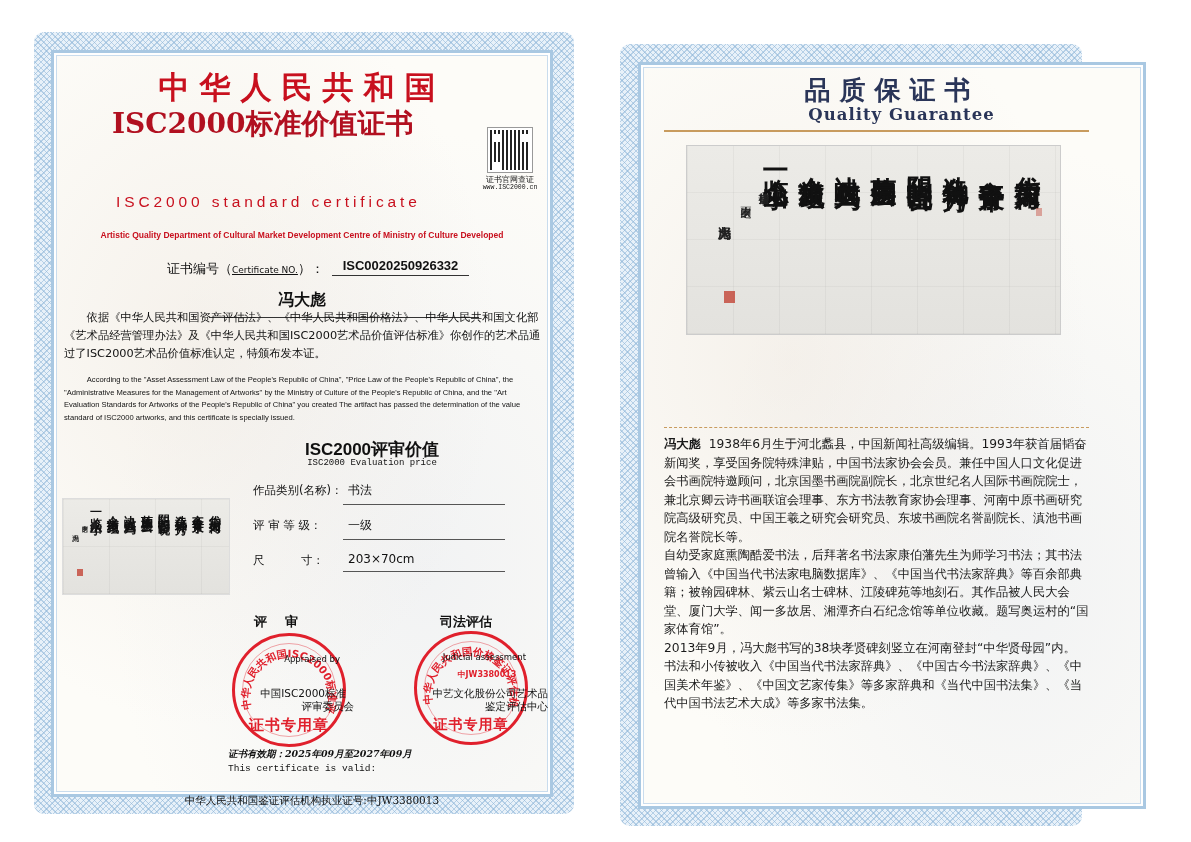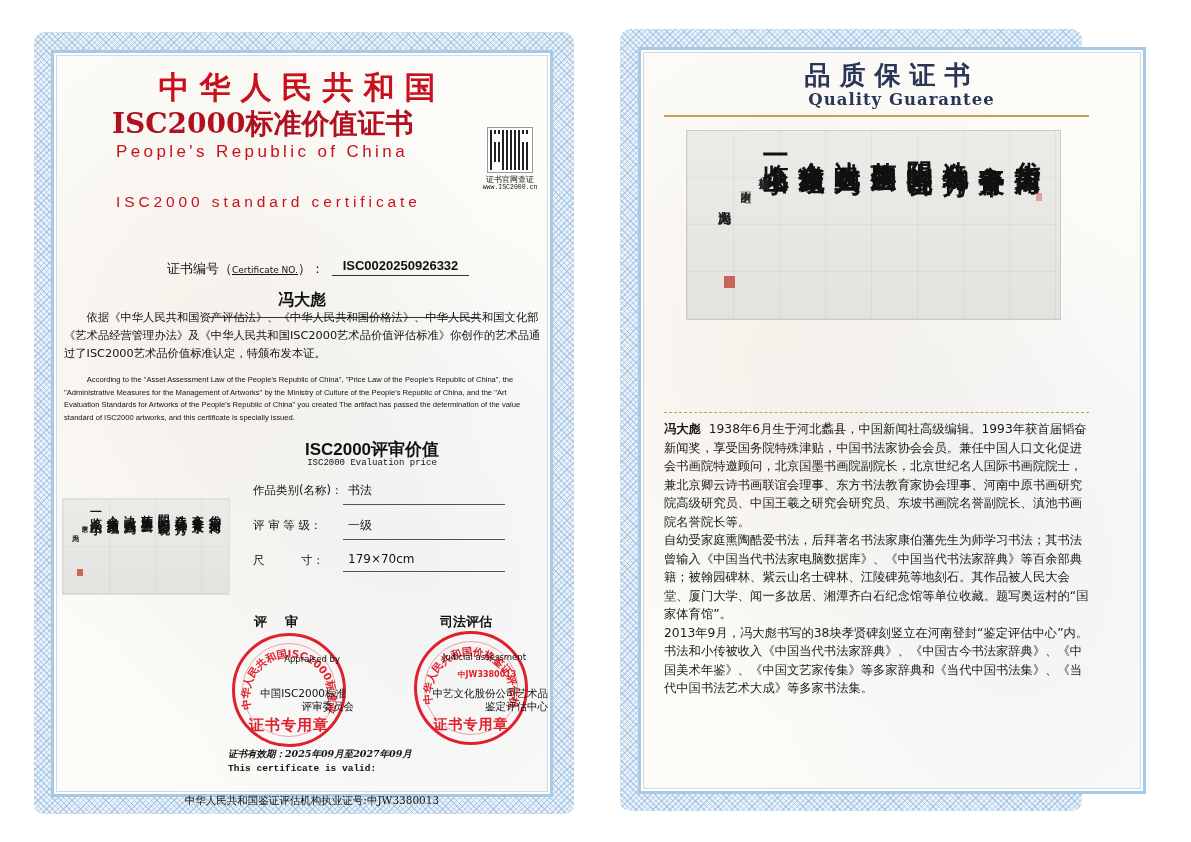--- a/index.html
+++ b/index.html
@@ -58,25 +58,25 @@
   .field .lbl { position: absolute; left: 0; top: 2px; white-space: pre; }
   .field .val { position: absolute; left: 90px; top: 0; width: 162px; border-bottom: 1px solid #555; padding: 1px 0 5px 5px; font-size: 12px; }
 
   .sig-h { font-weight: bold; font-size: 13px; }
   .stamp { border-radius: 50%; border: 3px solid #e0202c; }
   .stamp-inner { position: absolute; inset: 7px; border-radius: 50%; border: 1px solid rgba(224,32,44,0.4); }
   .stamp-ring { position: absolute; inset: 0; }
   .stamp-text { position: absolute; color: #e0202c; font-weight: bold; text-align: center; width: 100%; }
   .overlay { position: absolute; color: #111; text-align: right; font-size: 10.5px; line-height: 13px; }
   .valid-cn { left: 174px; top: 695px; font-size: 9.5px; font-family: "DejaVu Serif", serif; font-style: italic; font-weight: bold; }
-  .valid-en { left: 174px; top: 710px; font-size: 9.5px; font-family: "Liberation Mono", monospace; font-weight: bold; }
+  .valid-en { left: 174px; top: 710px; font-size: 9.5px; font-family: "Liberation Mono", monospace; }
   .footer-l { left: 0; width: 100%; top: 741px; text-align: center; padding-left: 20px; font-family: "DejaVu Serif", serif; font-size: 10.5px; }
 
   
-  #right { left: 620px; top: 29px; width: 462px; height: 782px; }
+  #right { left: 620px; top: 44px; width: 462px; height: 782px; }
   #right .inner { left: 18px; top: 18px; width: 508px; height: 747px; }
   .qg-cn { left: 0; width: 100%; top: 8px; text-align: center; font-family: "DejaVu Serif", serif; font-weight: bold; font-size: 26px; color: #2a3558; letter-spacing: 9px; }
   .qg-en { left: 0; width: 100%; top: 40px; text-align: center; font-family: "DejaVu Serif", serif; font-weight: bold; font-size: 16.5px; color: #2a3558; letter-spacing: 1px; padding-left: 19px; }
   .qg-rule { left: 23px; top: 65px; width: 425px; border-top: 2px solid #c89b5e; }
   .painting { left: 45px; top: 80px; width: 375px; height: 190px; border: 1px solid #ccc; }
   .bio-rule { left: 23px; top: 362px; width: 425px; height: 3px; border-top: 1px dashed #c89b5e; }
   .bio { left: 23px; top: 370px; width: 428px; font-size: 12.3px; line-height: 18.5px; color: #1a1a1a; }
   .bio p { margin: 0; }
   .bio b { font-weight: bold; }
 
@@ -93,27 +93,27 @@
 </style>
 </head>
 <body>
 
 <div id="left" class="card">
   <div class="guilloche"></div>
   <div class="inner">
 
     <div class="abs title-cn">中华人民共和国</div>
     <div class="abs title-isc">ISC2000标准价值证书</div>
-    <div class="abs title-en1">People's Republic of China</div>
     <div class="abs title-en2">ISC2000 standard certificate</div>
 
     <div class="abs qr"></div>
     <div class="abs qr-label">证书官网查证</div>
     <div class="abs qr-url">www.ISC2000.cn</div>
 
+    <div class="abs dept-en">Artistic Quality Department of Cultural Market Development Centre of Ministry of Culture Developed</div>
 
     <div class="abs certno-label"><span>证书编号（</span><small>Certificate NO.</small><span>）：</span></div>
     <div class="abs certno-val">ISC0020250926332</div>
 
     <div class="abs name">冯大彪</div>
     <div class="abs name-line"></div>
 
     <div class="abs para-cn">依据《中华人民共和国资产评估法》、《中华人民共和国价格法》、中华人民共和国文化部《艺术品经营管理办法》及《中华人民共和国ISC2000艺术品价值评估标准》你创作的艺术品通过了ISC2000艺术品价值标准认定，特颁布发本证。</div>
     <div class="abs para-en">According to the "Asset Assessment Law of the People's Republic of China", "Price Law of the People's Republic of China", the "Administrative Measures for the Management of Artworks" by the Ministry of Culture of the People's Republic of China, and the "Art Evaluation Standards for Artworks of the People's Republic of China" you created The artifact has passed the determination of the value standard of ISC2000 artworks, and this certificate is specially issued.</div>
 
@@ -138,21 +138,21 @@
     <div class="field" style="top:428px;">
       <span class="lbl">作品类别(名称)：</span>
       <span class="val">书法</span>
     </div>
     <div class="field" style="top:463px;">
       <span class="lbl">评 审 等 级：</span>
       <span class="val">一级</span>
     </div>
     <div class="field" style="top:498px;">
       <span class="lbl">尺          寸：</span>
-      <span class="val">179×70cm</span>
+      <span class="val">203×70cm</span>
     </div>
 
     <div class="abs sig-h" style="left:200px;top:560px;white-space:pre;">评    审</div>
     <div class="abs sig-h" style="left:386px;top:560px;">司法评估</div>
 
     <div class="abs stamp" style="left:178px;top:580px;width:114px;height:114px;">
       <div class="stamp-inner"></div>
       <svg class="stamp-ring" viewBox="0 0 114 114">
         <defs>
             <path id="arcA" d="M 18 80 A 42 42 0 1 1 96 80"></path>
@@ -206,17 +206,17 @@
       <div class="cal-small" style="left:50px;top:52px;font-size:11px;">岁次丙申之</div>
       <div class="cal-small" style="left:28px;top:70px;font-size:13px;font-weight:bold;">冯大彪</div>
       <div class="seal" style="left:37px;top:145px;width:11px;height:12px;"></div>
       <div class="seal" style="right:18px;top:62px;width:6px;height:8px;opacity:0.4;"></div>
     </div>
 
     <div class="abs bio-rule"></div>
     <div class="abs bio">
       <p><b>冯大彪</b>&nbsp; <span>1938年6月生于河北蠡县，中国新闻社高级编辑。1993年获首届韬奋新闻奖，享受国务院特殊津贴，中国书法家协会会员。兼任中国人口文化促进会书画院特邀顾问，北京国墨书画院副院长，北京世纪名人国际书画院院士，兼北京卿云诗书画联谊会理事、东方书法教育家协会理事、河南中原书画研究院高级研究员、中国王羲之研究会研究员、东坡书画院名誉副院长、滇池书画院名誉院长等。</span></p>
       <p>自幼受家庭熏陶酷爱书法，后拜著名书法家康伯藩先生为师学习书法；其书法曾输入《中国当代书法家电脑数据库》、《中国当代书法家辞典》等百余部典籍；被翰园碑林、紫云山名士碑林、江陵碑苑等地刻石。其作品被人民大会堂、厦门大学、闻一多故居、湘潭齐白石纪念馆等单位收藏。题写奥运村的“国家体育馆”。</p>
-      <p>2013年9月，冯大彪书写的38块孝贤碑刻竖立在河南登封“鉴定评估中心”内。</p>
+      <p>2013年9月，冯大彪书写的38块孝贤碑刻竖立在河南登封“中华贤母园”内。</p>
       <p>书法和小传被收入《中国当代书法家辞典》、《中国古今书法家辞典》、《中国美术年鉴》、《中国文艺家传集》等多家辞典和《当代中国书法集》、《当代中国书法艺术大成》等多家书法集。</p>
     </div>
   </div>
 </div>
 
 </body></html>

